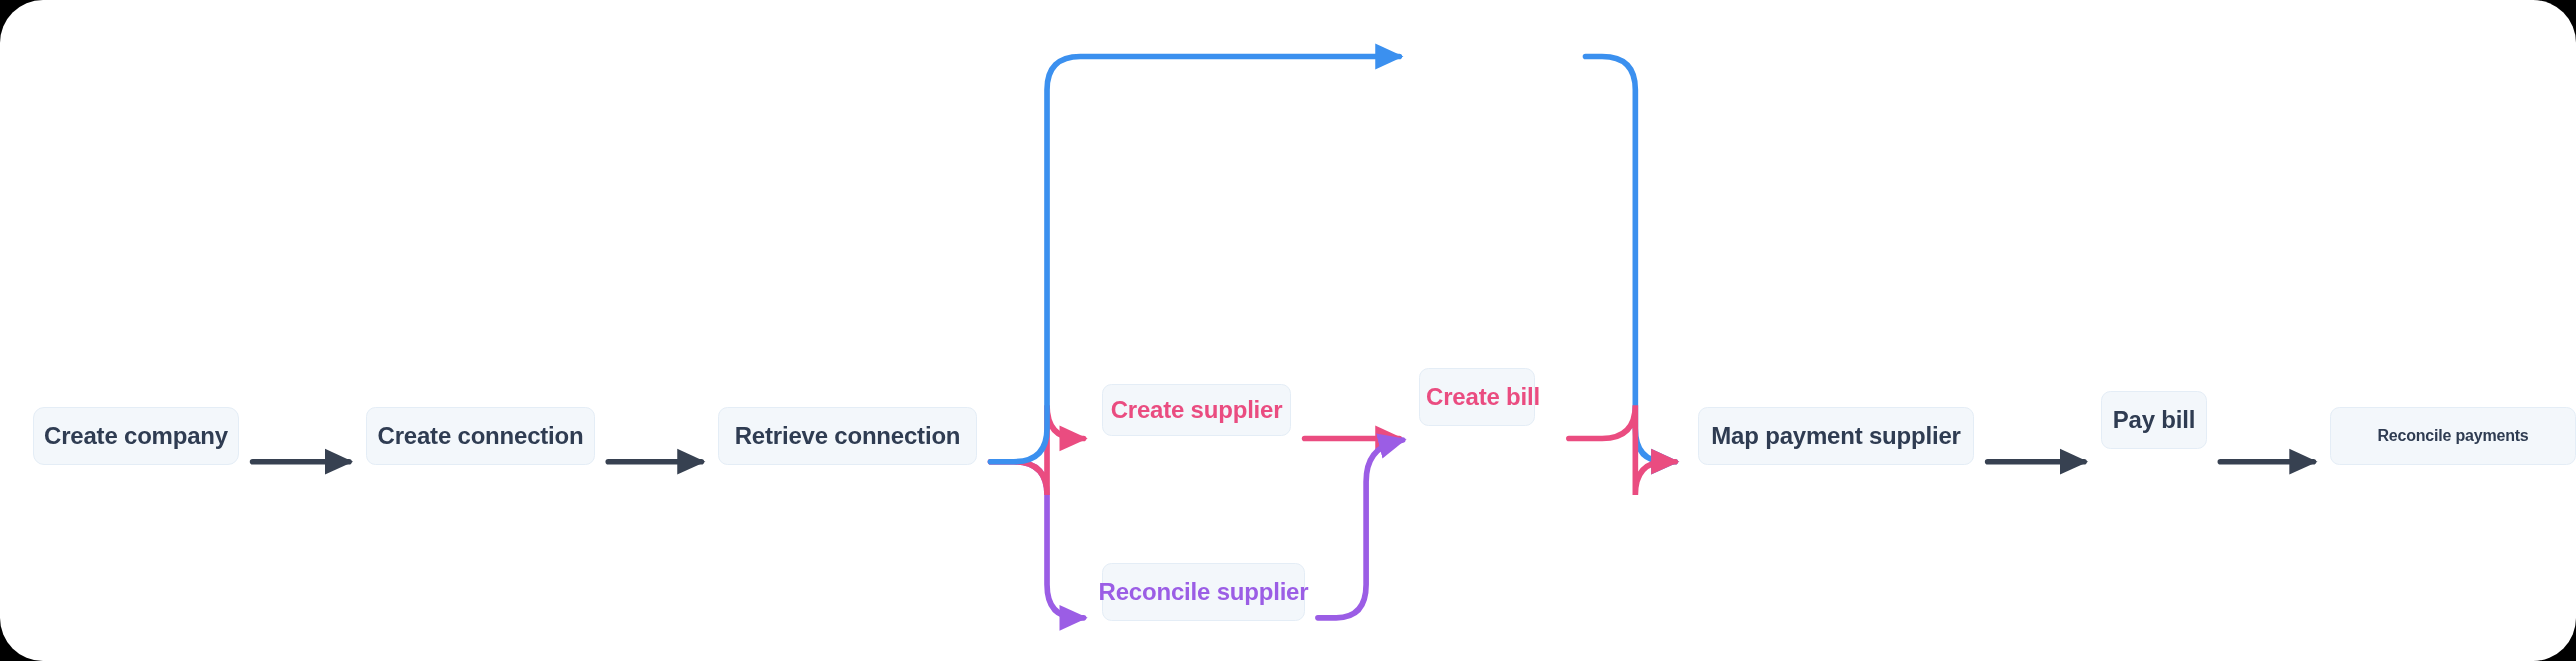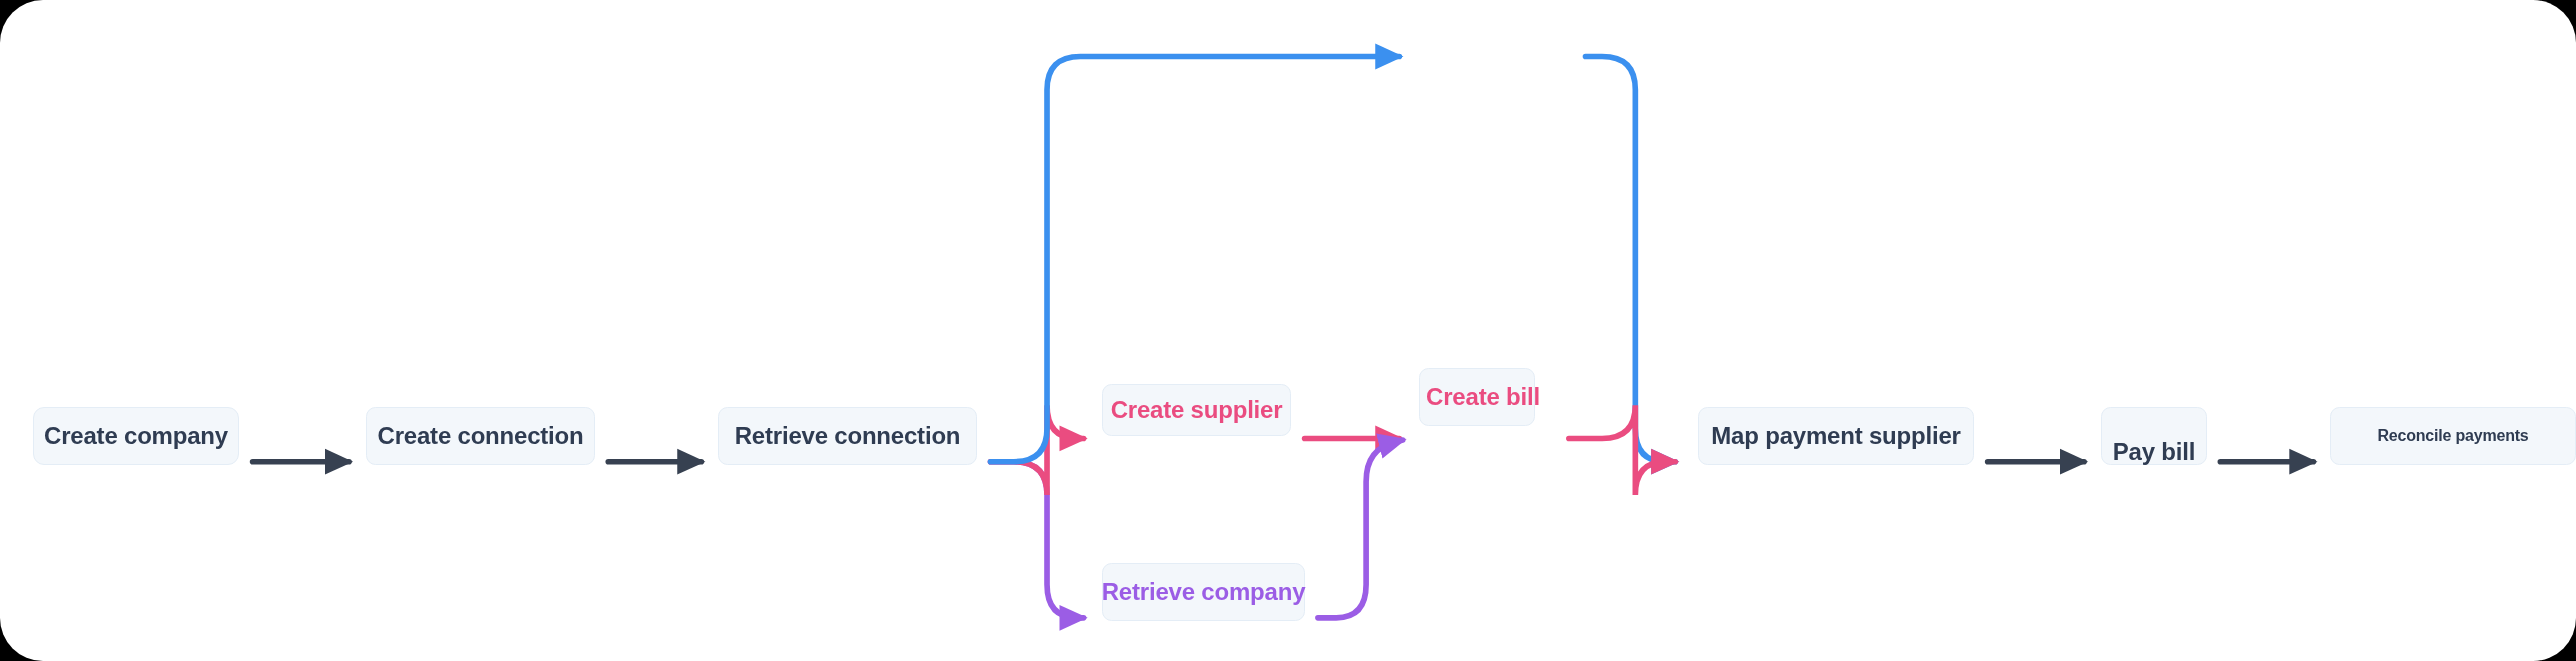--- a/index.html
+++ b/index.html
@@ -112,28 +112,28 @@
 
   <div class="node" style="left: 1102px; top: 384px; width: 189px; color: rgb(234, 76, 128); height: 52px; font-size: 24px; border-radius: 9.5px;">
     <span class="node-label">Create supplier</span>
   </div>
 
   <div class="node" style="left: 1419px; top: 368px; width: 116px; color: rgb(234, 76, 128); height: 58px; font-size: 24px; border-radius: 9.5px; padding-left: 31px;">
     <span class="node-label">Create bill</span>
   </div>
 
   <div class="node" style="left: 1102px; top: 563px; width: 203px; color: rgb(155, 93, 229); height: 58px; font-size: 24px; border-radius: 9.5px;">
-    <span class="node-label">Retrieve company</span>
+    <span class="node-label">Reconcile supplier</span>
   </div>
 
   <div class="node" style="left: 1698px; top: 407px; width: 276px; color: rgb(47, 60, 82); height: 58px; font-size: 24px; border-radius: 9.5px;">
     <span class="node-label">Map payment supplier</span>
   </div>
 
-  <div class="node" style="left: 2101px; top: 407px; width: 106px; color: rgb(47, 60, 82); height: 58px; font-size: 24px; border-radius: 9.5px; align-items: flex-end;">
+  <div class="node" style="left: 2101px; top: 391px; width: 106px; color: rgb(47, 60, 82); height: 58px; font-size: 24px; border-radius: 9.5px;">
     <span class="node-label">Pay bill</span>
   </div>
 
   <div class="node" style="left: 2330px; top: 407px; width: 246px; color: rgb(47, 60, 82); height: 58px; font-size: 16px; border-radius: 9.5px;">
     <span class="node-label">Reconcile payments</span>
   </div>
 
 </div>
 
 

